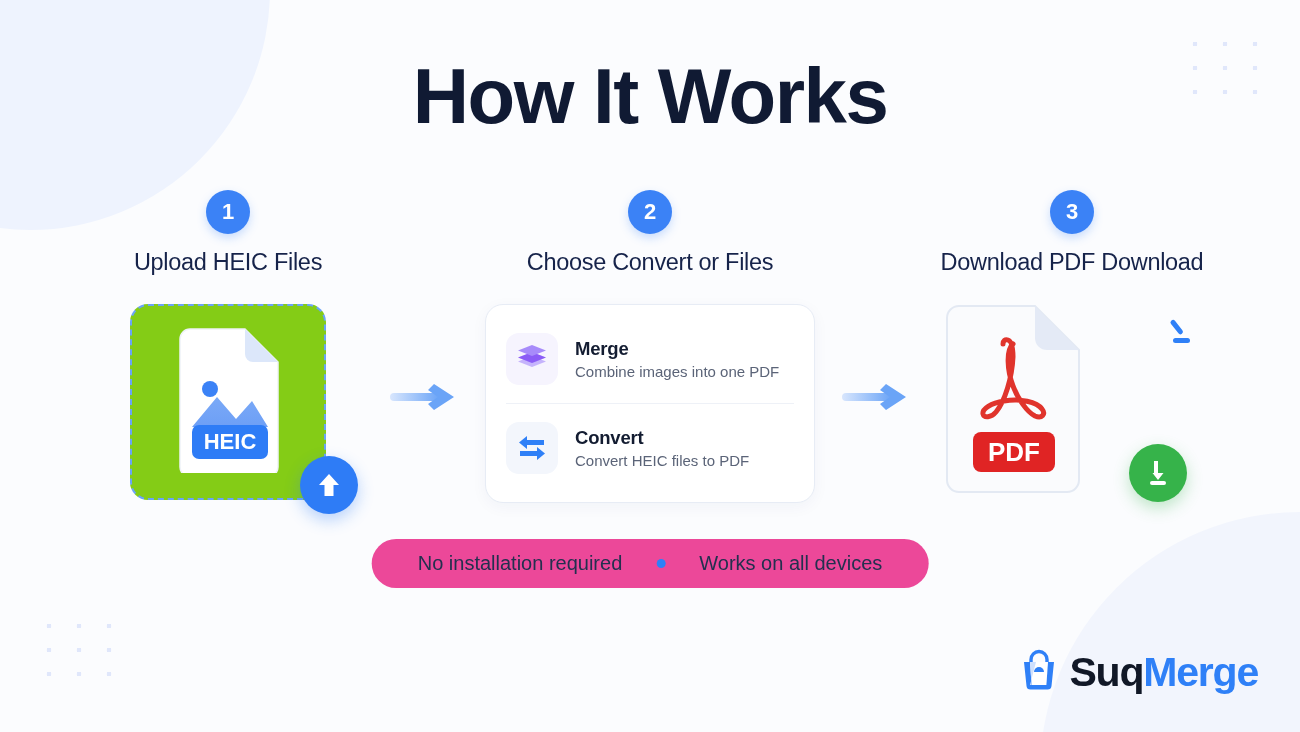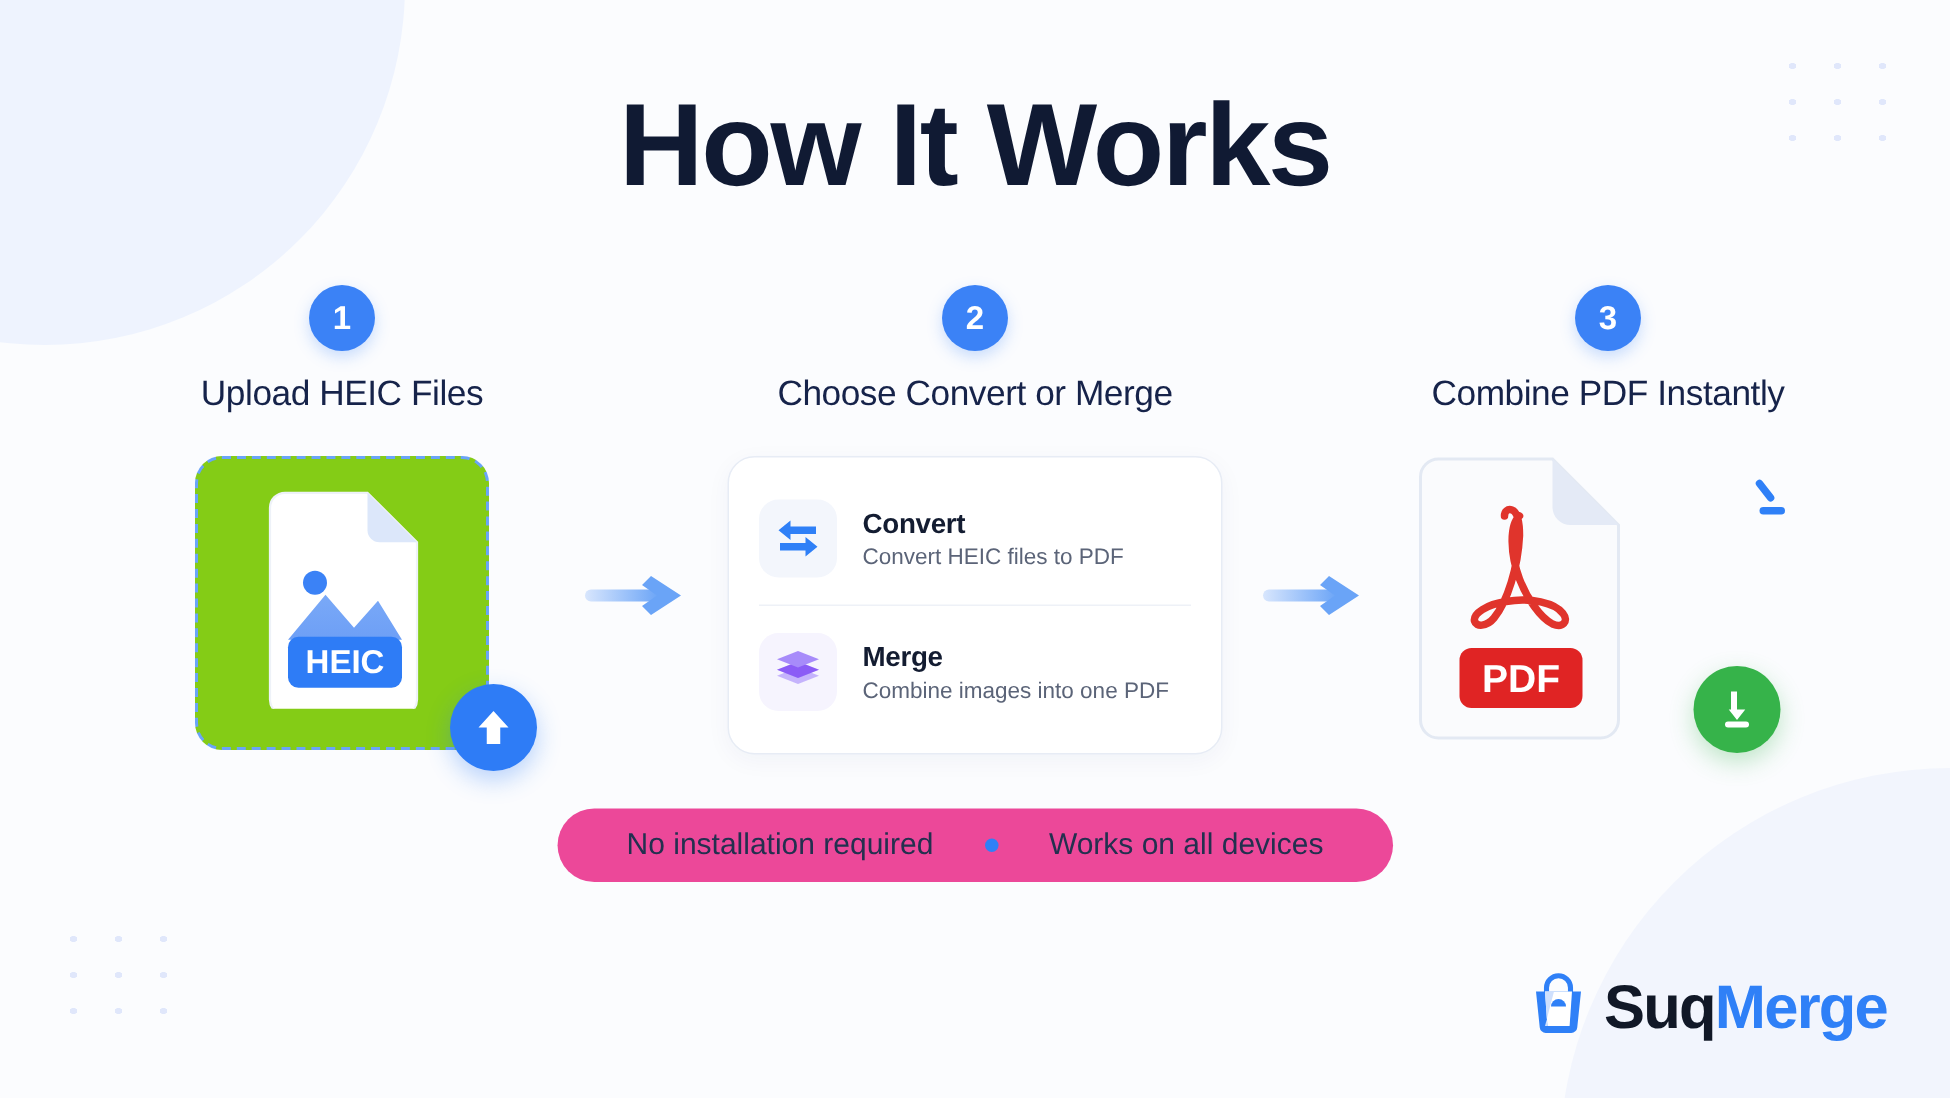--- a/index.html
+++ b/index.html
@@ -312,71 +312,71 @@
             <stop offset="1" stop-color="#6aa4f7"></stop>
           </linearGradient>
         </defs>
         <rect x="2" y="13" width="50" height="8" rx="4" fill="url(#ag1)"></rect>
         <path d="M46 4 L66 17 L46 30 L40 24 L50 17 L40 10 Z" fill="#6aa4f7"></path>
       </svg>
     </div>
 
     <div class="step step-2">
       <div class="badge">2</div>
-      <div class="step-label">Choose Convert or Merge</div>
+      <div class="step-label">Choose Convert or Files</div>
 
       <div class="options-card">
-
-        <div class="option-row">
-          <div class="opt-tile">
-            <svg width="30" height="28" viewBox="0 0 30 28">
-              <path d="M10 2 L2 8.5 L10 15 V11 H27 V6 H10 Z" fill="#2f80f7"></path>
-              <path d="M20 13 L28 19.5 L20 26 V22 H3 V17 H20 Z" fill="#2f80f7"></path>
-            </svg>
-          </div>
-          <div class="opt-text">
-            <span class="opt-title">Convert</span>
-            <span class="opt-sub">Convert HEIC files to PDF</span>
-          </div>
-        </div>
 
         <div class="option-row">
           <div class="opt-tile purple">
             <svg width="32" height="30" viewBox="0 0 32 30">
               <path d="M16 19 L2 13.5 L16 8 L30 13.5 Z" fill="#ddd0fb"></path>
               <path d="M16 15 L2 9.5 L16 4 L30 9.5 Z" fill="#a78bfa" opacity=".62" transform="translate(0,8)"></path>
               <path d="M16 2 L2 7.5 L16 13 L30 7.5 Z" fill="#8b5cf6" transform="translate(0,6)"></path>
               <path d="M16 1 L2 6.5 L16 12 L30 6.5 Z" fill="#a78bfa"></path>
             </svg>
           </div>
           <div class="opt-text">
             <span class="opt-title">Merge</span>
             <span class="opt-sub">Combine images into one PDF</span>
           </div>
         </div>
 
+        <div class="option-row">
+          <div class="opt-tile">
+            <svg width="30" height="28" viewBox="0 0 30 28">
+              <path d="M10 2 L2 8.5 L10 15 V11 H27 V6 H10 Z" fill="#2f80f7"></path>
+              <path d="M20 13 L28 19.5 L20 26 V22 H3 V17 H20 Z" fill="#2f80f7"></path>
+            </svg>
+          </div>
+          <div class="opt-text">
+            <span class="opt-title">Convert</span>
+            <span class="opt-sub">Convert HEIC files to PDF</span>
+          </div>
+        </div>
+
       </div>
     </div>
 
     <div class="connector">
       <svg width="72" height="34" viewBox="0 0 72 34">
         <defs>
           <linearGradient id="ag2" x1="0" y1="0" x2="1" y2="0">
             <stop offset="0" stop-color="#d8e6fd"></stop>
             <stop offset="1" stop-color="#6aa4f7"></stop>
           </linearGradient>
         </defs>
         <rect x="2" y="13" width="50" height="8" rx="4" fill="url(#ag2)"></rect>
         <path d="M46 4 L66 17 L46 30 L40 24 L50 17 L40 10 Z" fill="#6aa4f7"></path>
       </svg>
     </div>
 
     <div class="step step-3">
       <div class="badge">3</div>
-      <div class="step-label">Combine PDF Instantly</div>
+      <div class="step-label">Download PDF Download</div>
 
       <div class="pdf-wrap">
 
         <span class="sparkle left">
           <svg width="26" height="28" viewBox="0 0 26 28">
             <rect x="12" y="1" width="5" height="17" rx="2.5" fill="#2f80f7" transform="rotate(38 14 9)"></rect>
             <rect x="1" y="20" width="17" height="5" rx="2.5" fill="#2f80f7"></rect>
           </svg>
         </span>
 

